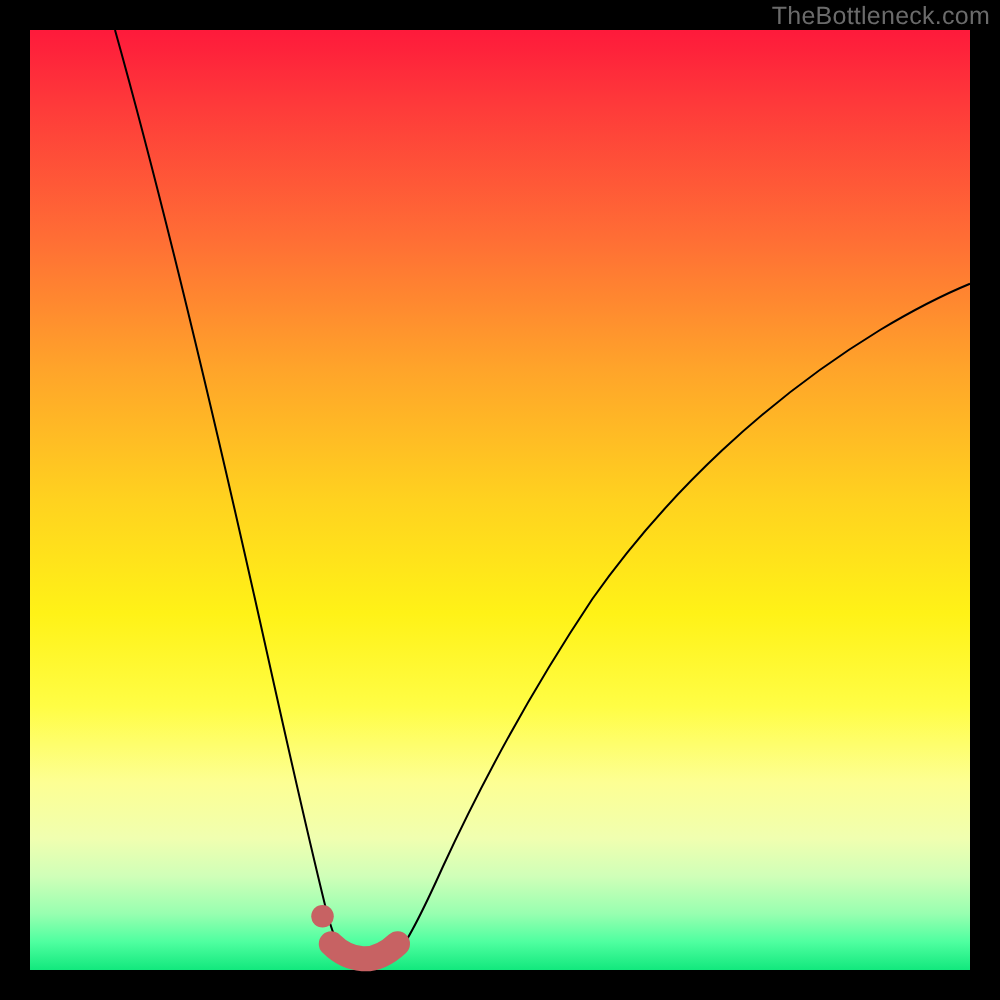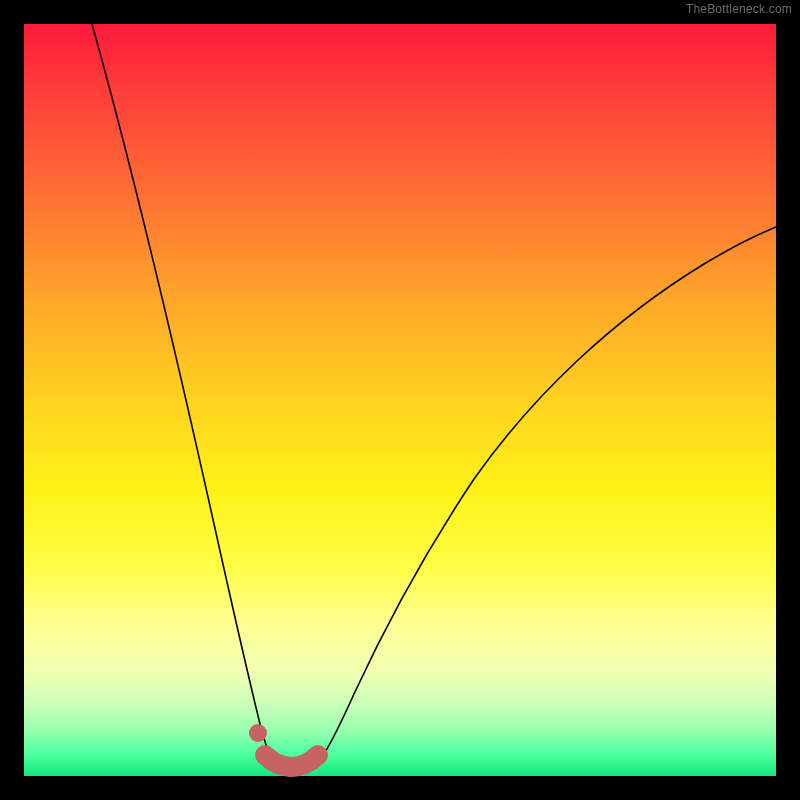--- a/index.html
+++ b/index.html
@@ -31,21 +31,21 @@
       #98ffb0 94%,
       #4fffa0 97%,
       #12e87d 100%
     );
   }
   .watermark {
     position: absolute;
     top: 2px;
     right: 8px;
     color: #6b6b6b;
-    font-size: 12px;
+    font-size: 20px;
     font-weight: 500;
     letter-spacing: 0.2px;
     z-index: 10;
     user-select: none;
   }
   svg.overlay {
     position: absolute;
     left: 0;
     top: 0;
     width: 752px;

